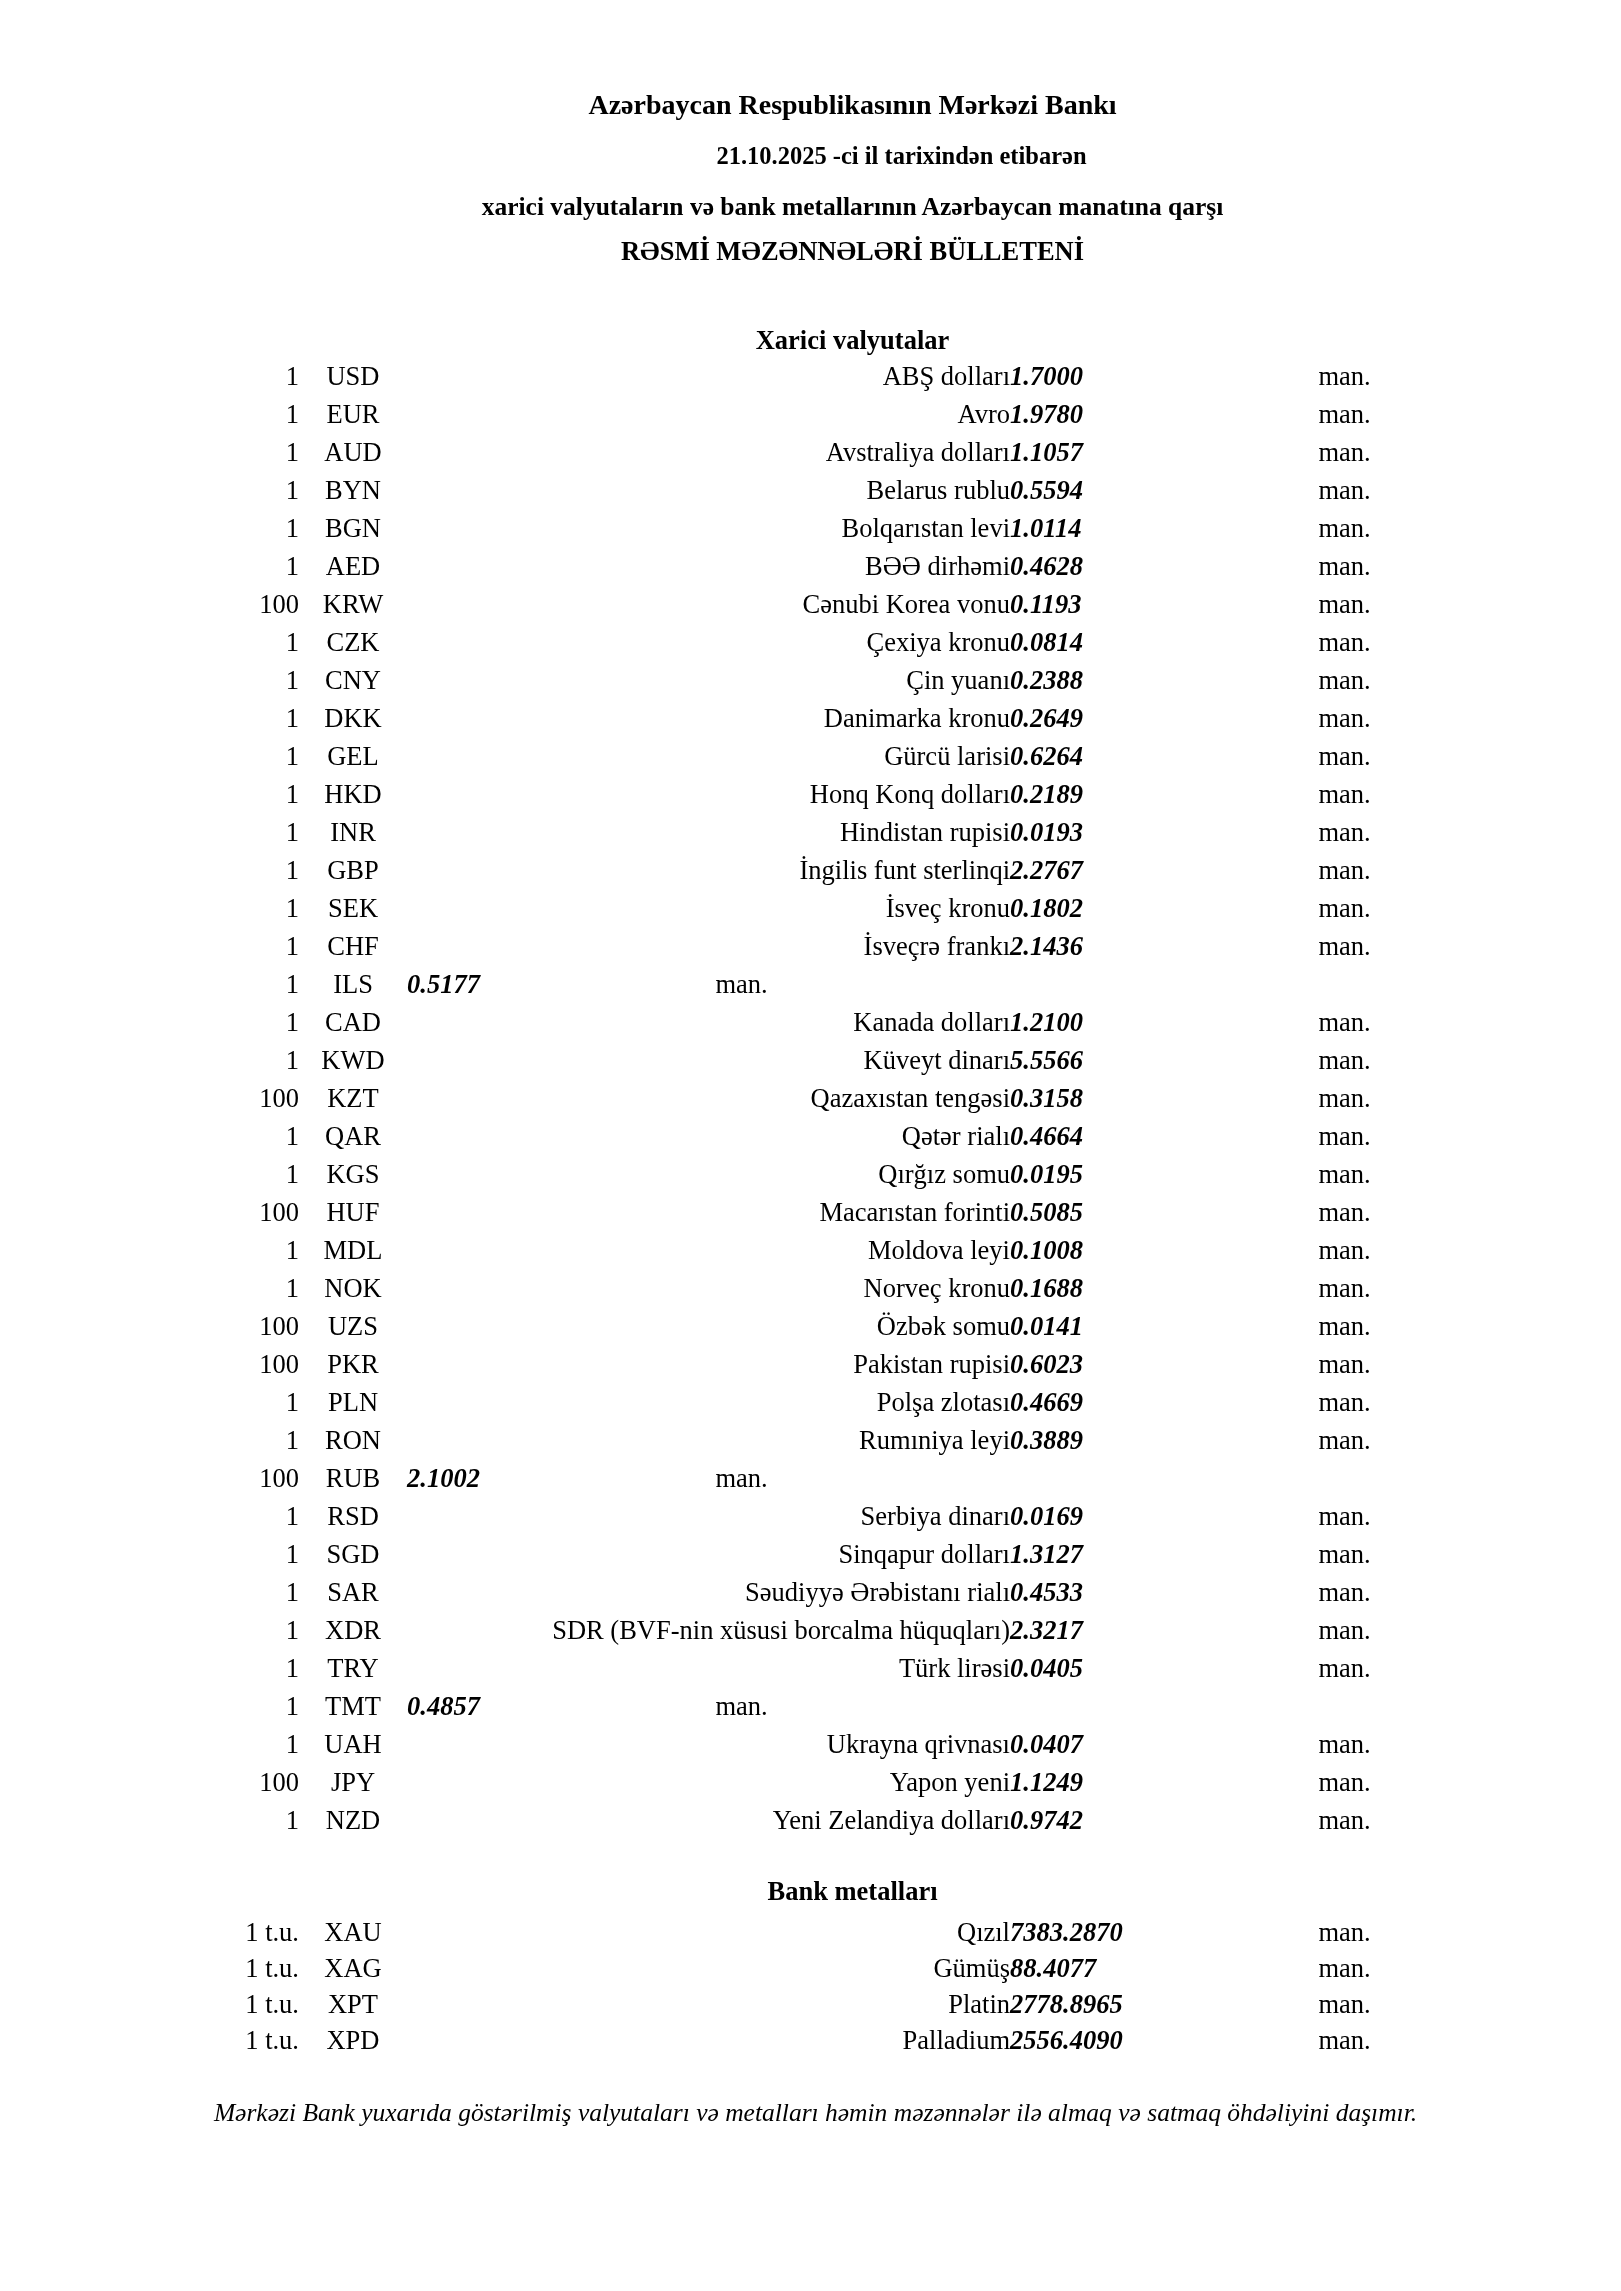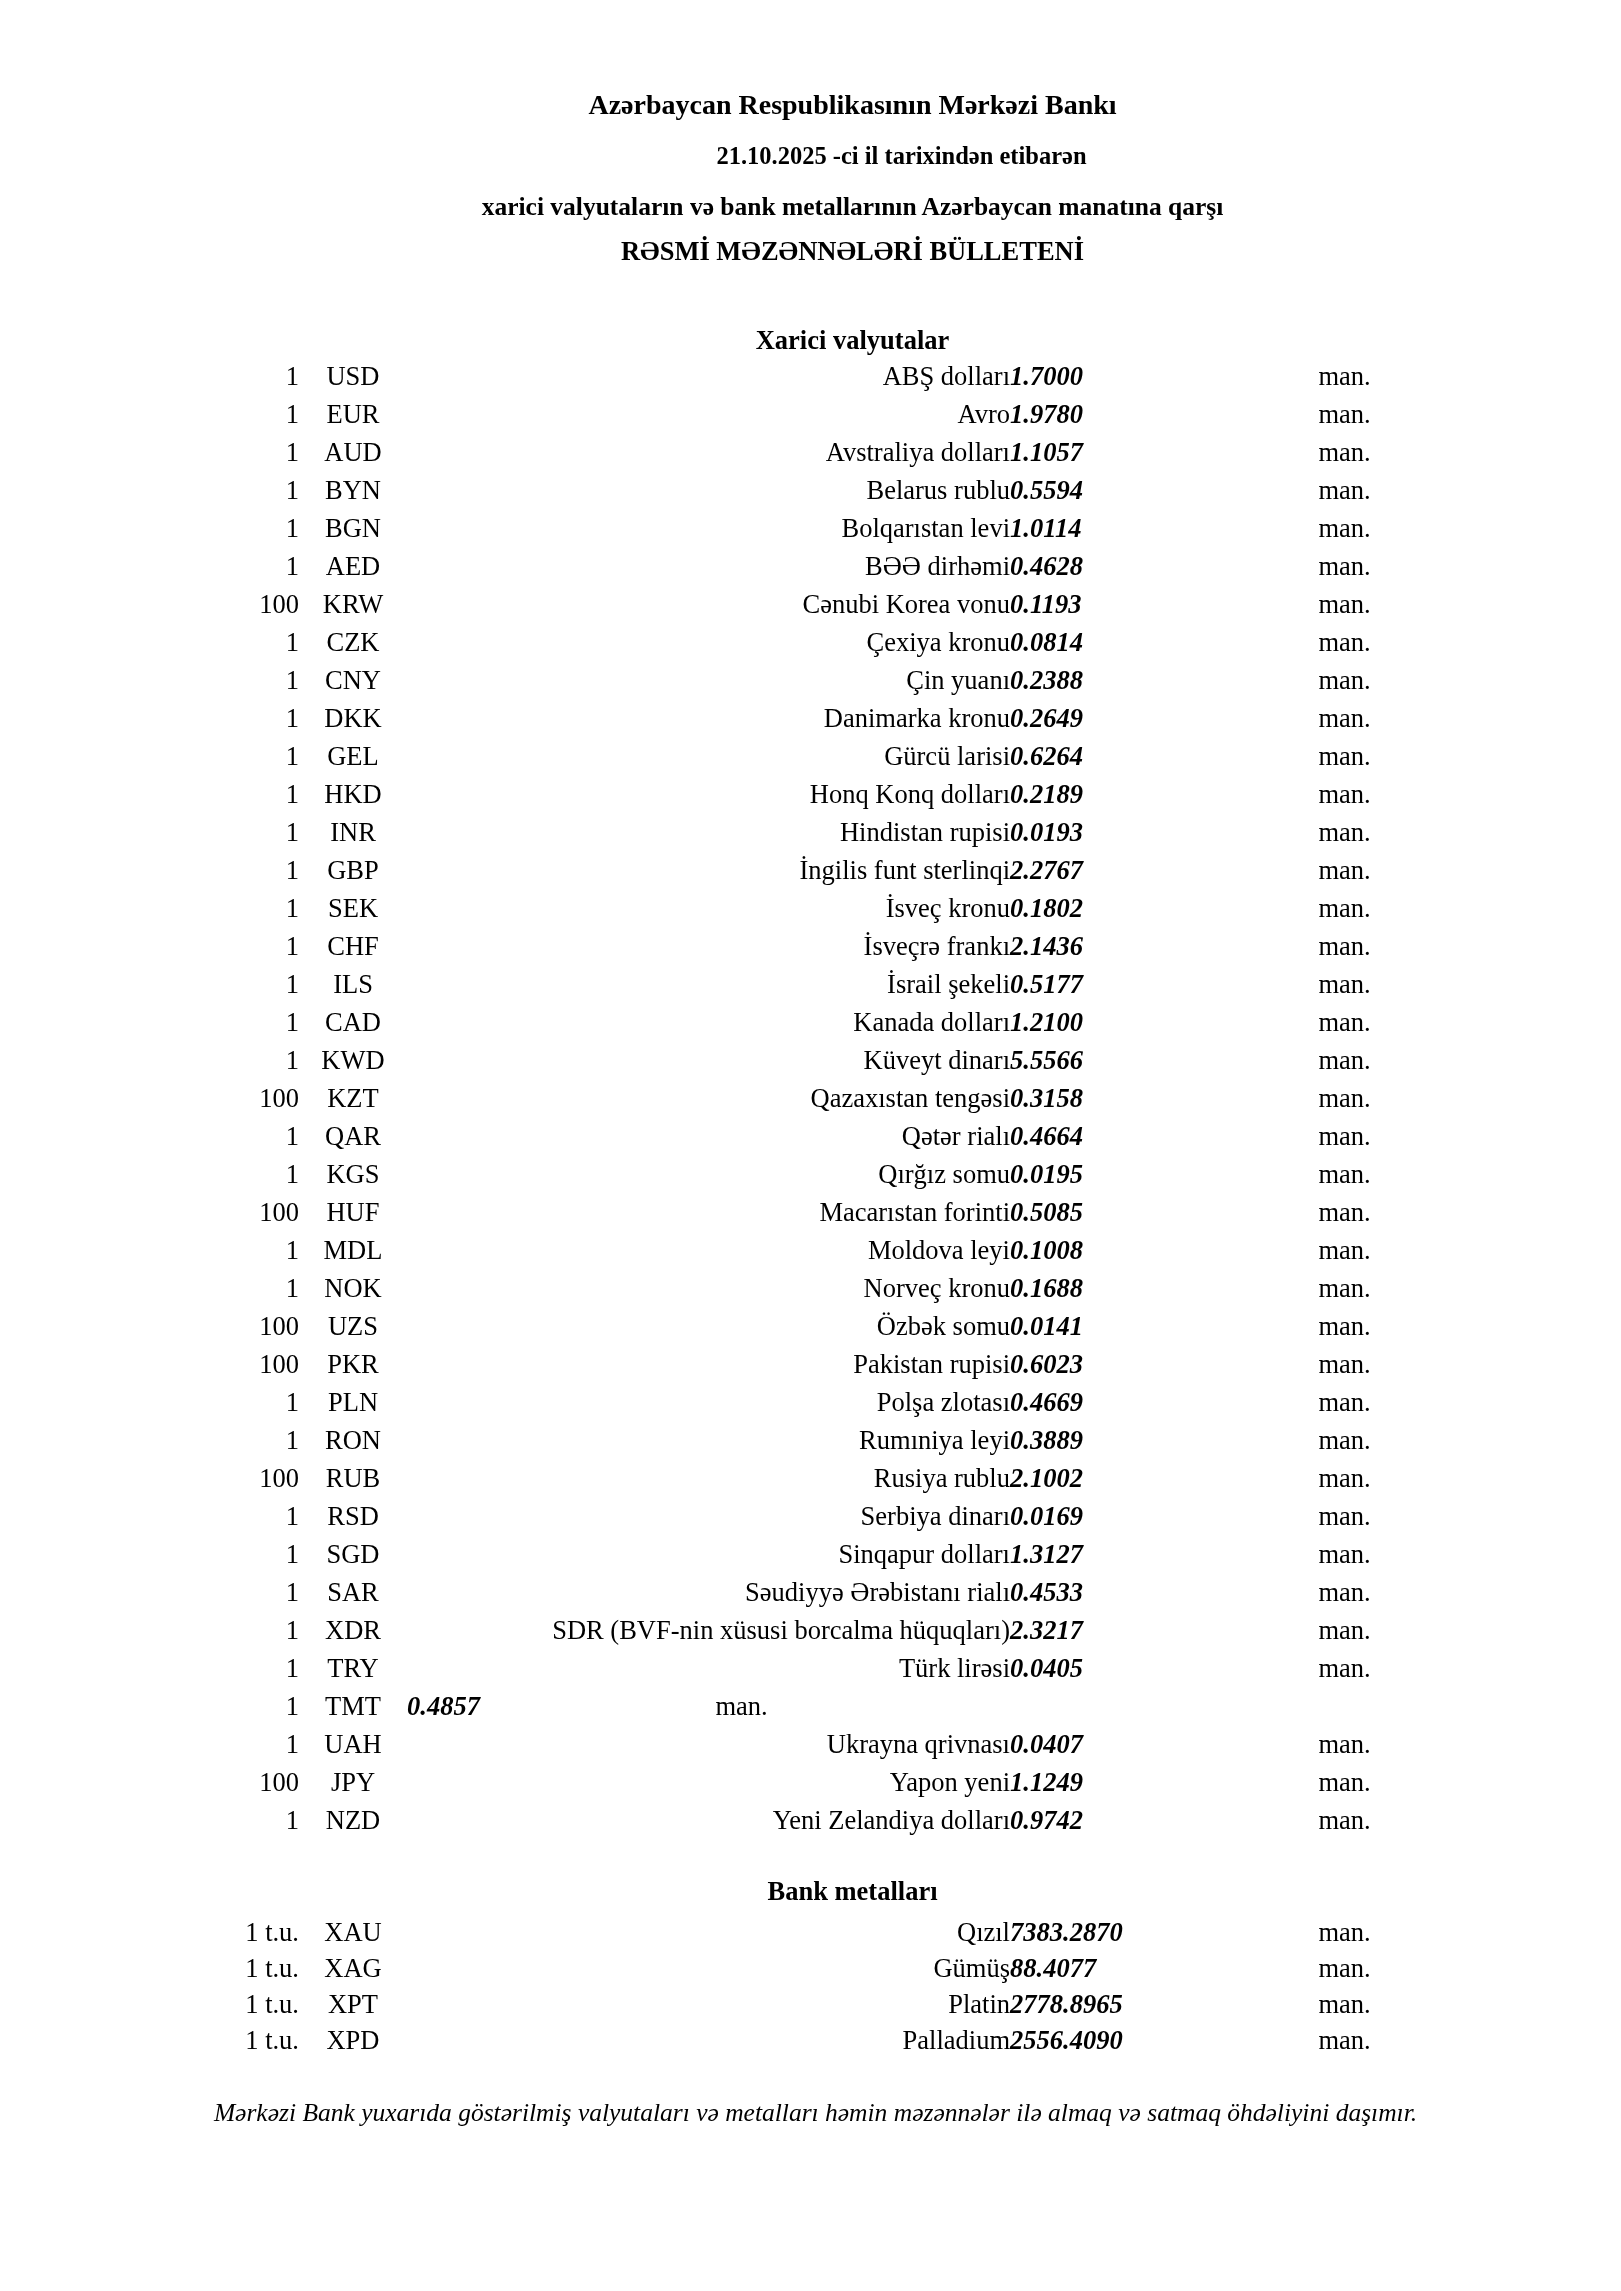--- a/index.html
+++ b/index.html
@@ -247,21 +247,20 @@
     <span class="c-qty">1</span>
     <span class="c-code">CHF</span>
     <span class="c-name">İsveçrə frankı</span>
     <span class="c-rate">2.1436</span>
     <span class="c-unit">man.</span>
   </div>
 
   <div class="row">
     <span class="c-qty">1</span>
     <span class="c-code">ILS</span>
-    <span class="c-name">İsrail şekeli</span>
     <span class="c-rate">0.5177</span>
     <span class="c-unit">man.</span>
   </div>
 
   <div class="row">
     <span class="c-qty">1</span>
     <span class="c-code">CAD</span>
     <span class="c-name">Kanada dolları</span>
     <span class="c-rate">1.2100</span>
     <span class="c-unit">man.</span>
@@ -351,21 +350,20 @@
     <span class="c-qty">1</span>
     <span class="c-code">RON</span>
     <span class="c-name">Rumıniya leyi</span>
     <span class="c-rate">0.3889</span>
     <span class="c-unit">man.</span>
   </div>
 
   <div class="row">
     <span class="c-qty">100</span>
     <span class="c-code">RUB</span>
-    <span class="c-name">Rusiya rublu</span>
     <span class="c-rate">2.1002</span>
     <span class="c-unit">man.</span>
   </div>
 
   <div class="row">
     <span class="c-qty">1</span>
     <span class="c-code">RSD</span>
     <span class="c-name">Serbiya dinarı</span>
     <span class="c-rate">0.0169</span>
     <span class="c-unit">man.</span>

